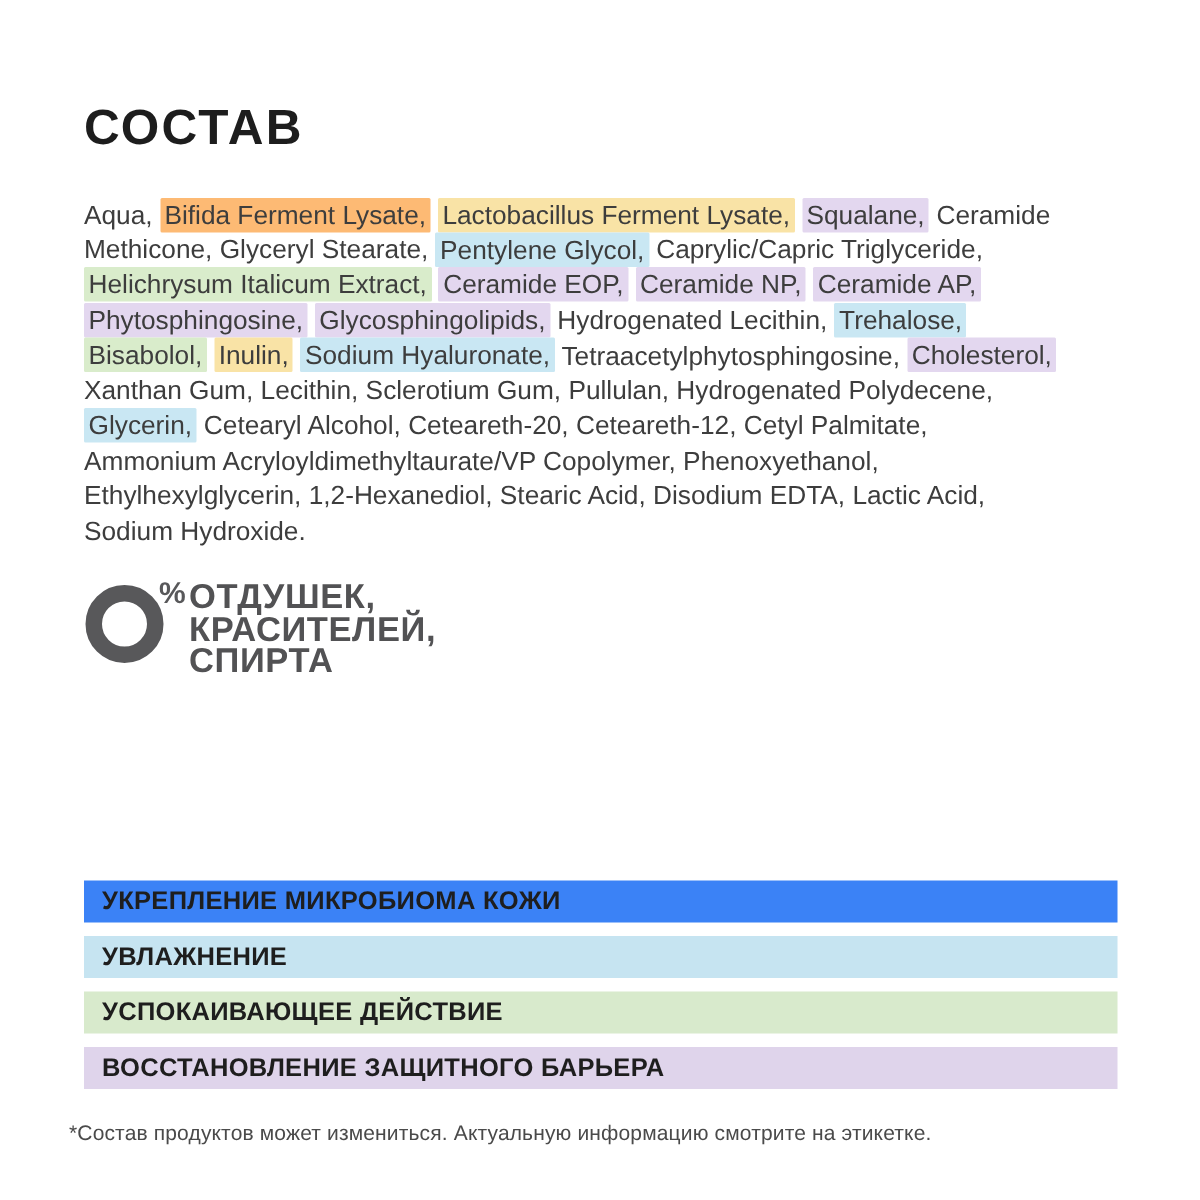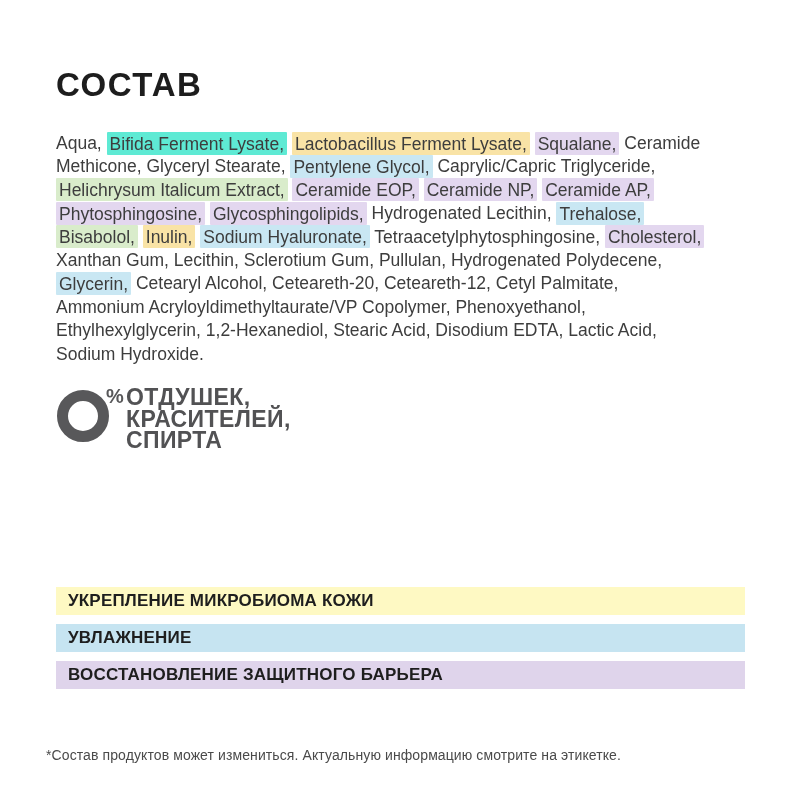--- a/index.html
+++ b/index.html
@@ -56,21 +56,21 @@
   }
 </style>
 </head>
 <body>
 
 <div class="page">
 
   <h1 class="title" style="color: rgb(29, 29, 29);">СОСТАВ</h1>
 
   <div class="ingredients" style="color: rgb(61, 61, 61);">
-      <div class="ing-line"><span>Aqua, </span><span class="hl" style="background-color: #5eead4;">Bifida Ferment Lysate,</span><span> </span><span class="hl" style="background-color: rgb(249, 227, 166);">Lactobacillus Ferment Lysate,</span><span> </span><span class="hl" style="background-color: rgb(227, 215, 239);">Squalane,</span><span> Ceramide</span></div>
+      <div class="ing-line"><span>Aqua, </span><span class="hl" style="background-color: #fdba74;">Bifida Ferment Lysate,</span><span> </span><span class="hl" style="background-color: rgb(249, 227, 166);">Lactobacillus Ferment Lysate,</span><span> </span><span class="hl" style="background-color: rgb(227, 215, 239);">Squalane,</span><span> Ceramide</span></div>
       <div class="ing-line"><span>Methicone, Glyceryl Stearate, </span><span class="hl" style="background-color: rgb(201, 231, 243); margin-top: 42px;">Pentylene Glycol,</span><span> Caprylic/Capric Triglyceride,</span></div>
       <div class="ing-line"><span class="hl" style="background-color: rgb(217, 236, 203);">Helichrysum Italicum Extract,</span><span> </span><span class="hl" style="background-color: rgb(227, 215, 239);">Ceramide EOP,</span><span> </span><span class="hl" style="background-color: rgb(227, 215, 239);">Ceramide NP,</span><span> </span><span class="hl" style="background-color: rgb(227, 215, 239);">Ceramide AP,</span></div>
       <div class="ing-line"><span class="hl" style="background-color: rgb(227, 215, 239);">Phytosphingosine,</span><span> </span><span class="hl" style="background-color: rgb(227, 215, 239);">Glycosphingolipids,</span><span> Hydrogenated Lecithin, </span><span class="hl" style="background-color: rgb(201, 231, 243);">Trehalose,</span></div>
       <div class="ing-line"><span class="hl" style="background-color: rgb(217, 236, 203);">Bisabolol,</span><span> </span><span class="hl" style="background-color: rgb(249, 227, 166);">Inulin,</span><span> </span><span class="hl" style="background-color: rgb(201, 231, 243);">Sodium Hyaluronate,</span><span> Tetraacetylphytosphingosine, </span><span class="hl" style="background-color: rgb(227, 215, 239);">Cholesterol,</span></div>
       <div class="ing-line"><span>Xanthan Gum, Lecithin, Sclerotium Gum, Pullulan, Hydrogenated Polydecene,</span></div>
       <div class="ing-line"><span class="hl" style="background-color: rgb(201, 231, 243);">Glycerin,</span><span> Cetearyl Alcohol, Ceteareth-20, Ceteareth-12, Cetyl Palmitate,</span></div>
       <div class="ing-line"><span>Ammonium Acryloyldimethyltaurate/VP Copolymer, Phenoxyethanol,</span></div>
       <div class="ing-line"><span>Ethylhexylglycerin, 1,2-Hexanediol, Stearic Acid, Disodium EDTA, Lactic Acid,</span></div>
       <div class="ing-line"><span>Sodium Hydroxide.</span></div>
     </div>
@@ -81,25 +81,28 @@
       <span class="pct" style="color: rgb(88, 88, 90);">%</span>
     </div>
     <div class="zero-text">
       <div>ОТДУШЕК,</div>
       <div>КРАСИТЕЛЕЙ,</div>
       <div>СПИРТА</div>
     </div>
   </div>
 
   <div class="bars">
-      <div class="bar" style="background-color: #fef9c3;">
+      <div class="bar" style="background-color: #3b82f6;">
         <span>УКРЕПЛЕНИЕ МИКРОБИОМА КОЖИ</span>
       </div>
       <div class="bar" style="background-color: rgb(198, 228, 241);">
         <span>УВЛАЖНЕНИЕ</span>
+      </div>
+      <div class="bar" style="background-color: rgb(216, 234, 204);">
+        <span>УСПОКАИВАЮЩЕЕ ДЕЙСТВИЕ</span>
       </div>
       <div class="bar" style="background-color: rgb(223, 212, 235);">
         <span>ВОССТАНОВЛЕНИЕ ЗАЩИТНОГО БАРЬЕРА</span>
       </div>
     </div>
 
   <div class="footnote">*Состав продуктов может измениться. Актуальную информацию смотрите на этикетке.</div>
 
 </div>
 

